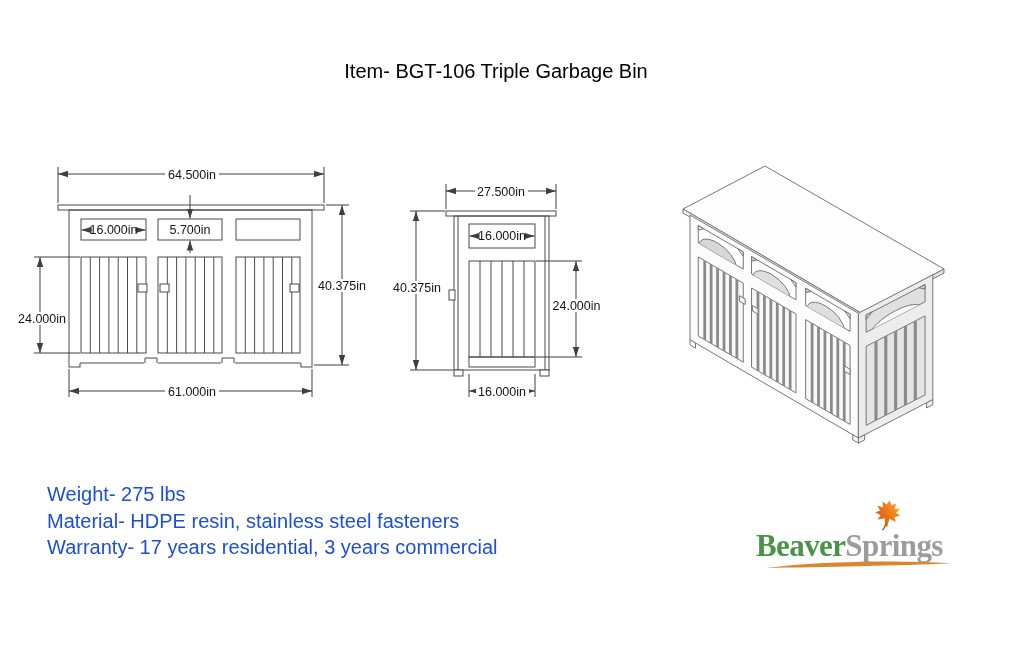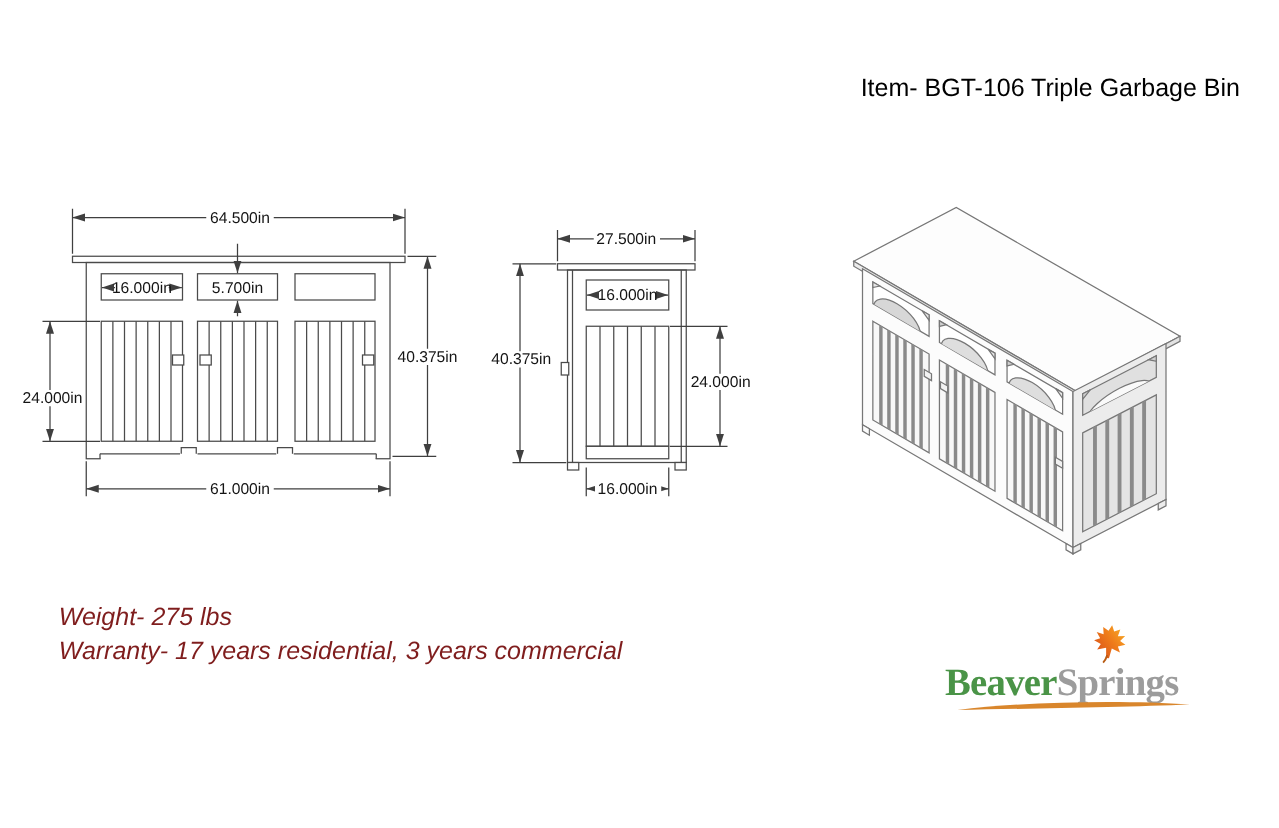--- a/index.html
+++ b/index.html
@@ -1,20 +1,20 @@
 <!DOCTYPE html>
 <html><head>
 <meta charset="utf-8">
 <style>
   html,body{margin:0;padding:0;background:#fff;}
   .canvas{position:relative;width:1023px;height:662px;background:#fff;overflow:hidden;
           font-family:"Liberation Sans",sans-serif;}
-  .title{position:absolute;top:60px;left:0;width:992px;text-align:right;
+  .title{position:absolute;top:60px;left:0;width:992px;text-align:center;
          font-size:20px;color:#000;}
-  .specs{position:absolute;top:481px;left:47px;font-size:20px;line-height:26.5px;color:#7f1d1d;font-style:italic;}
+  .specs{position:absolute;top:481px;left:47px;font-size:20px;line-height:26.5px;color:#1d4ed8;}
   .specs div{white-space:nowrap;}
   svg.front{position:absolute;left:18px;top:148px;}
   svg.side{position:absolute;left:390px;top:148px;}
   svg.iso{position:absolute;left:648px;top:148px;}
   svg.logo{position:absolute;left:750px;top:498px;}
   
   .ln{stroke:#4a4a4a;stroke-width:1;fill:none;}
   .fw{stroke:#4a4a4a;stroke-width:1;fill:#fff;}
   .wh{fill:#fff;stroke:none;}
   .dimln{stroke:#3f3f3f;stroke-width:1;fill:none;}
@@ -261,20 +261,21 @@
           <use href="#esl" xlink:href="#esl" x="2.5"></use>
         </g>
         <rect x="0" y="39" width="2" height="1.6" fill="#ececec"></rect>
         <rect x="22" y="39" width="2" height="1.6" fill="#ececec"></rect>
       </g>
     </g>
   </svg>
 
   <div class="specs">
     <div>Weight- 275 lbs</div>
+    <div>Material- HDPE resin, stainless steel fasteners</div>
     <div>Warranty- 17 years residential, 3 years commercial</div>
   </div>
 
   <svg class="logo" width="215" height="78" viewBox="0 0 215 78">
     <defs>
       <linearGradient id="leafGrad" x1="0" y1="1" x2="1" y2="0">
         <stop offset="0" stop-color="#d4491c"></stop>
         <stop offset="0.55" stop-color="#ef7c1a"></stop>
         <stop offset="1" stop-color="#f9b428"></stop>
       </linearGradient>

